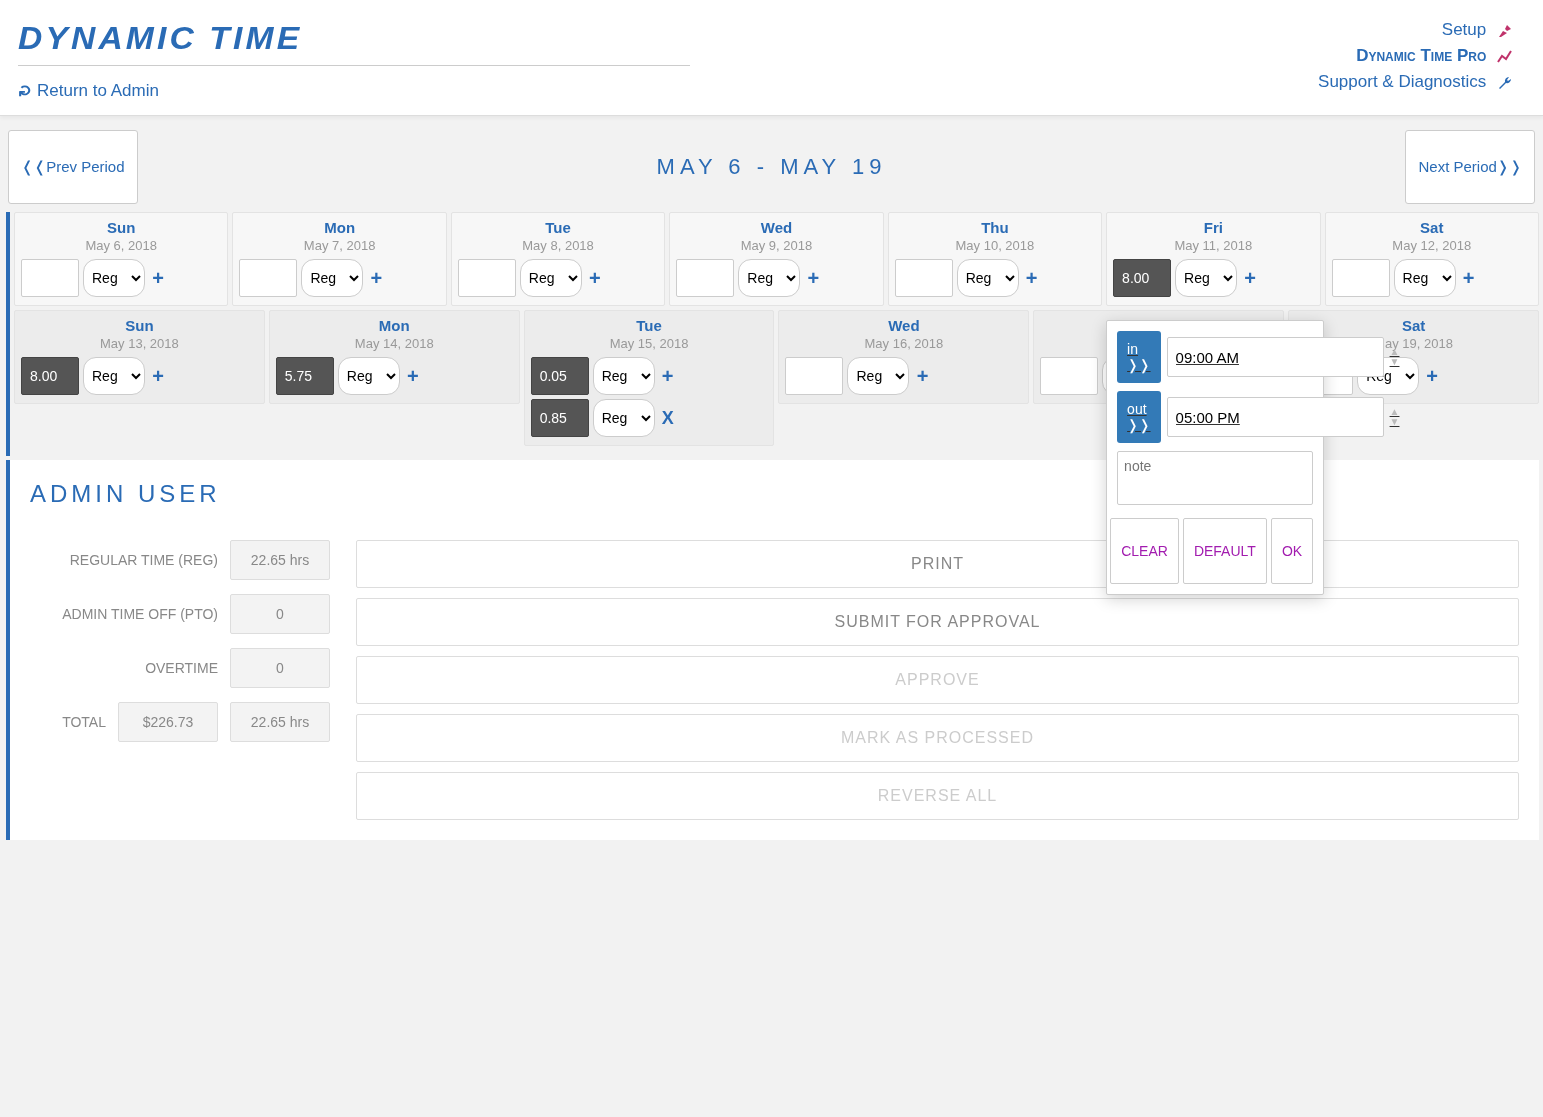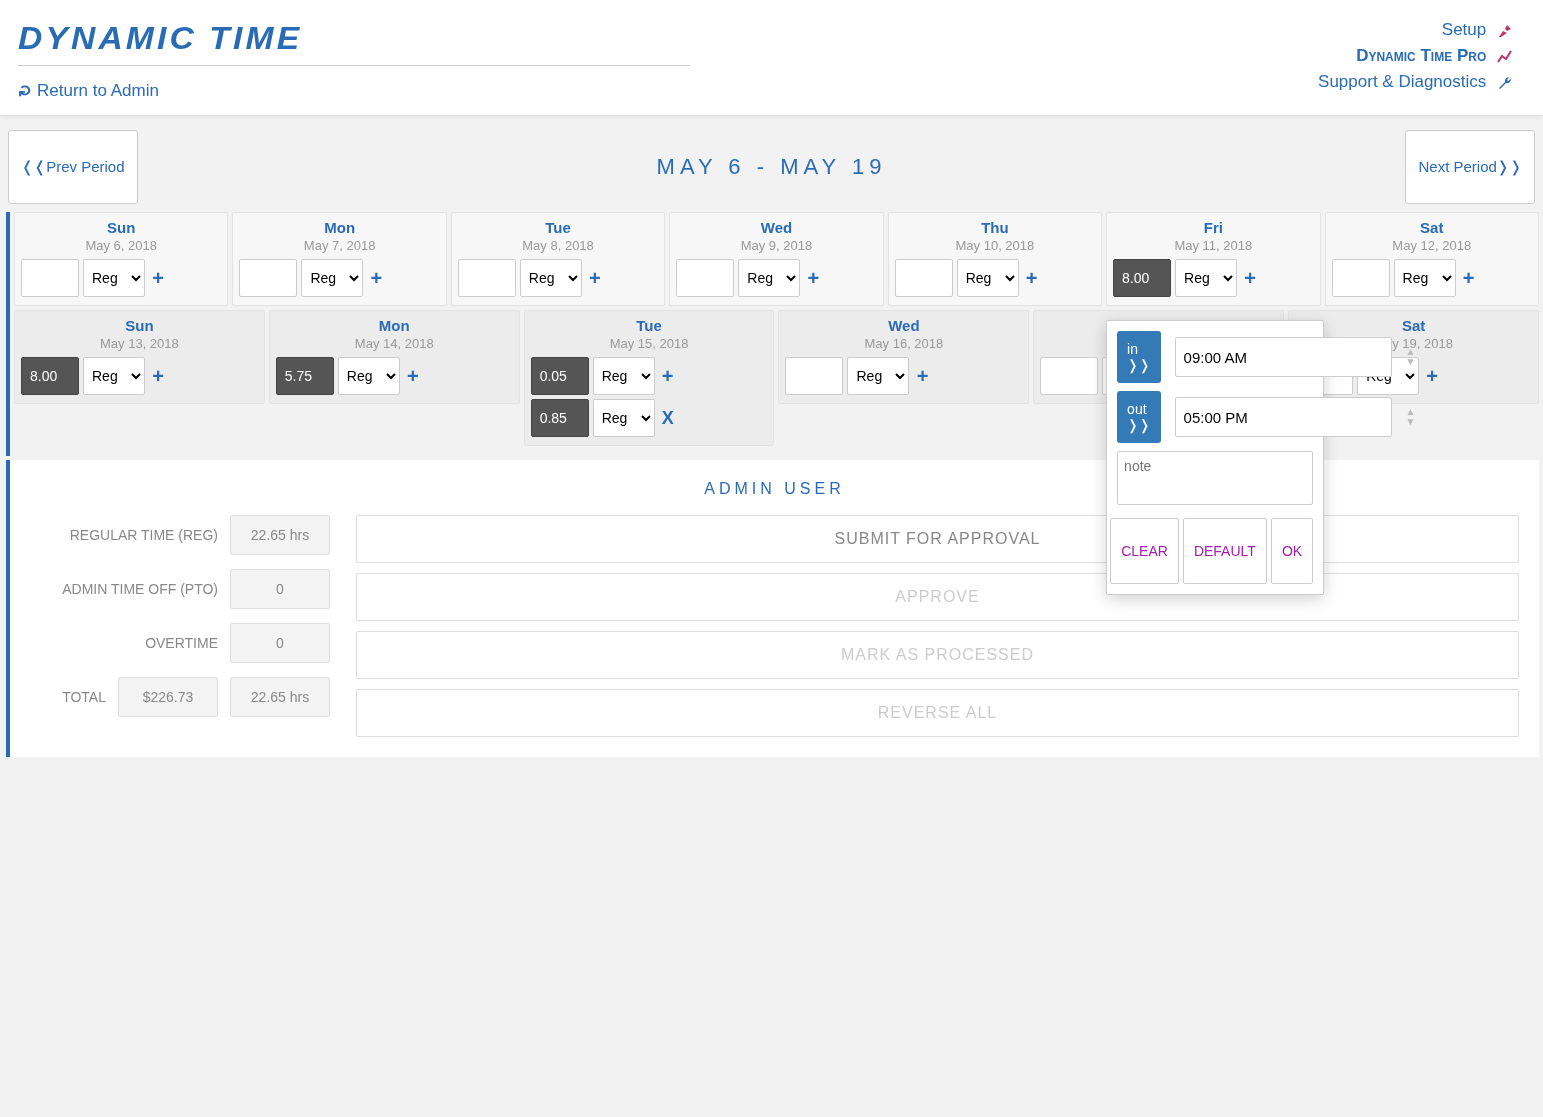--- a/index.html
+++ b/index.html
@@ -21,36 +21,36 @@
 
   .timesheet { border-left: 4px solid #2a6bb5; margin: 0 4px 0 6px; padding-bottom: 6px; }
   .week-row { display:flex; gap:4px; padding: 0 0 4px 4px; }
   .day-cell { flex:1; background:#f7f7f7; border:1px solid #e3e3e3; border-radius:2px; padding:6px 6px 8px 6px; text-align:center; min-height: 86px; }
   .week-row.row2 .day-cell { background:#ececec; }
   .day-name { color:#2a6bb5; font-size:15px; font-weight:bold; margin-bottom:2px; }
   .day-date { color:#999; font-size:13px; margin-bottom:6px; }
   .entry-row { display:flex; align-items:center; gap:4px; margin-top:4px; }
   .hours-input { width:58px; height:38px; border:1px solid #ccc; border-radius:2px; background:#fff; text-align:left; padding:0 8px; font-size:14px; }
   .hours-input.filled { background:#555; color:#fff; border:1px solid #444; }
-  .type-select { width:62px; height:38px; border:1px solid #ccc; border-radius:2px; background:#fff; font-size:14px; padding:0 4px; }
+  .type-select { width:62px; height:38px; border:1px solid #ccc; border-radius:13px; background:#fff; font-size:14px; padding:0 4px; }
   .plus-btn { color:#2a6bb5; font-size:20px; font-weight:bold; width:18px; text-align:center; }
   .x-btn { color:#2a6bb5; font-size:18px; font-weight:bold; width:18px; text-align:center; }
 
   .popover { position:absolute; background:#fff; border:1px solid #ccc; border-radius:2px; padding:10px; box-shadow:0 4px 16px rgba(0,0,0,0.18); width:218px; z-index:10; }
-  .pop-row { display:flex; align-items:center; gap:14px; margin-bottom:8px; }
+  .pop-row { display:flex; align-items:center; gap:6px; margin-bottom:8px;text-decoration:underline; }
   .pop-badge { background:#337ab7; color:#fff; border-radius:3px; padding:10px 10px; font-size:14px; width:60px; text-align:left; }
   .pop-input { flex:1; height:40px; border:1px solid #ccc; border-radius:2px; padding:0 8px; font-size:15px; }
   .pop-spin { display:flex; flex-direction:column; gap:2px; }
   .pop-spin span { color:#bbb; font-size:10px; line-height:8px; }
   .pop-note { width:100%; height:54px; border:1px solid #ccc; border-radius:2px; padding:6px; font-size:14px; resize:none; margin-bottom:10px; }
   .pop-btns { display:flex; gap:4px; justify-content:flex-end; }
   .pop-btns button { border:1px solid #ccc; background:#fff; color:#a21caf; padding:24px 10px; font-size:14px; border-radius:2px; }
 
   .admin-section { border-left:4px solid #2a6bb5; margin:4px 4px 0 6px; background:#fff; padding: 20px 20px 20px 20px; }
-  .admin-title { text-align:center; color:#2a6bb5; font-size:16px; letter-spacing:4px; margin-bottom:17px; }
+  .admin-title { color:#2a6bb5; font-size:24px; letter-spacing:4px; margin-bottom:32px; }
   .admin-body { display:flex; gap:26px; }
   .totals { width:300px; }
   .total-row { display:flex; align-items:center; justify-content:flex-end; gap:12px; margin-bottom:14px; }
   .total-label { color:#888; font-size:14px; text-align:right; }
   .total-box { width:100px; height:40px; background:#f3f3f3; border:1px solid #ddd; border-radius:2px; display:flex; align-items:center; justify-content:center; color:#888; }
   .actions { flex:1; display:flex; flex-direction:column; gap:10px; }
   .action-btn { border:1px solid #ddd; background:#fff; color:#888; padding:14px; font-size:16px; letter-spacing:1px; border-radius:2px; }
   .action-btn.disabled { color:#ccc; }
 
   .day-wrap { position:relative; flex:1; }
@@ -294,19 +294,20 @@
         <span class="total-label">OVERTIME</span>
         <span class="total-box">0</span>
       </div>
       <div class="total-row">
         <span class="total-label">TOTAL</span>
         <span class="total-box">$226.73</span>
         <span class="total-box">22.65 hrs</span>
       </div>
     </div>
     <div class="actions">
+      <button class="action-btn">PRINT</button>
       <button class="action-btn">SUBMIT FOR APPROVAL</button>
       <button class="action-btn disabled">APPROVE</button>
       <button class="action-btn disabled">MARK AS PROCESSED</button>
       <button class="action-btn disabled">REVERSE ALL</button>
     </div>
   </div>
 </div>
 
 </body></html>

